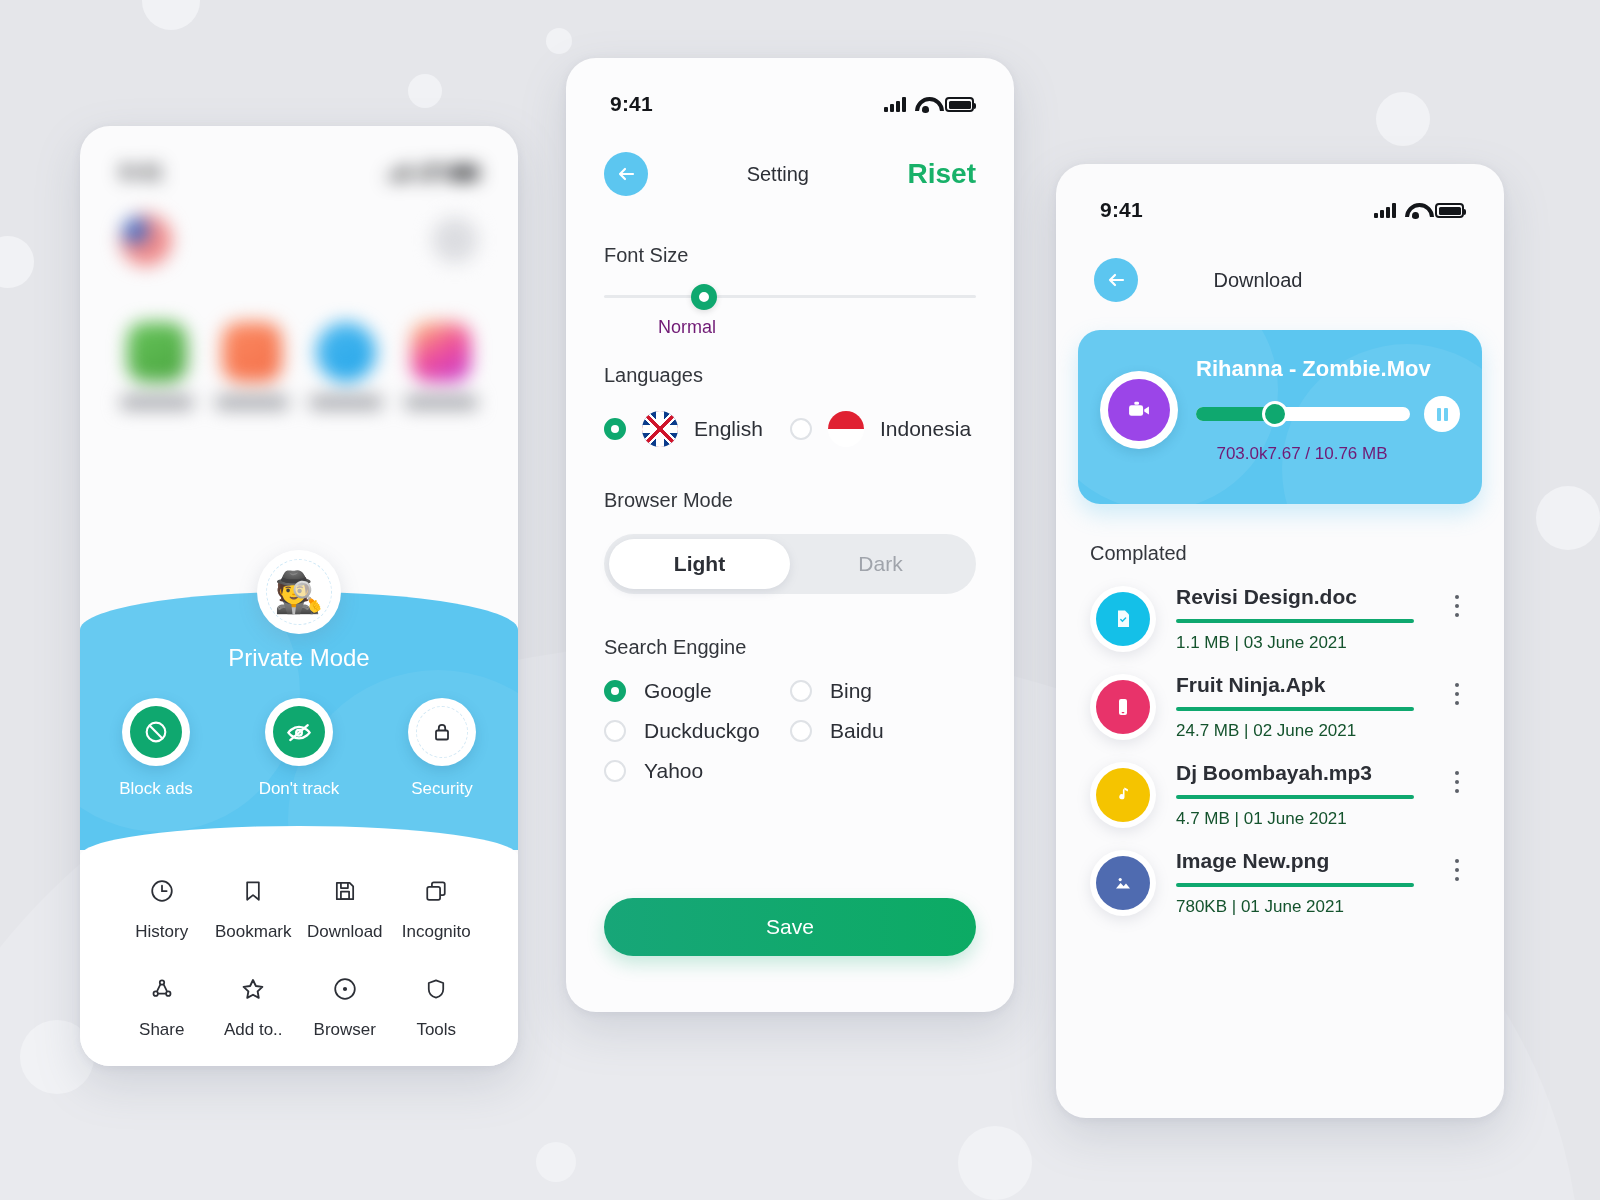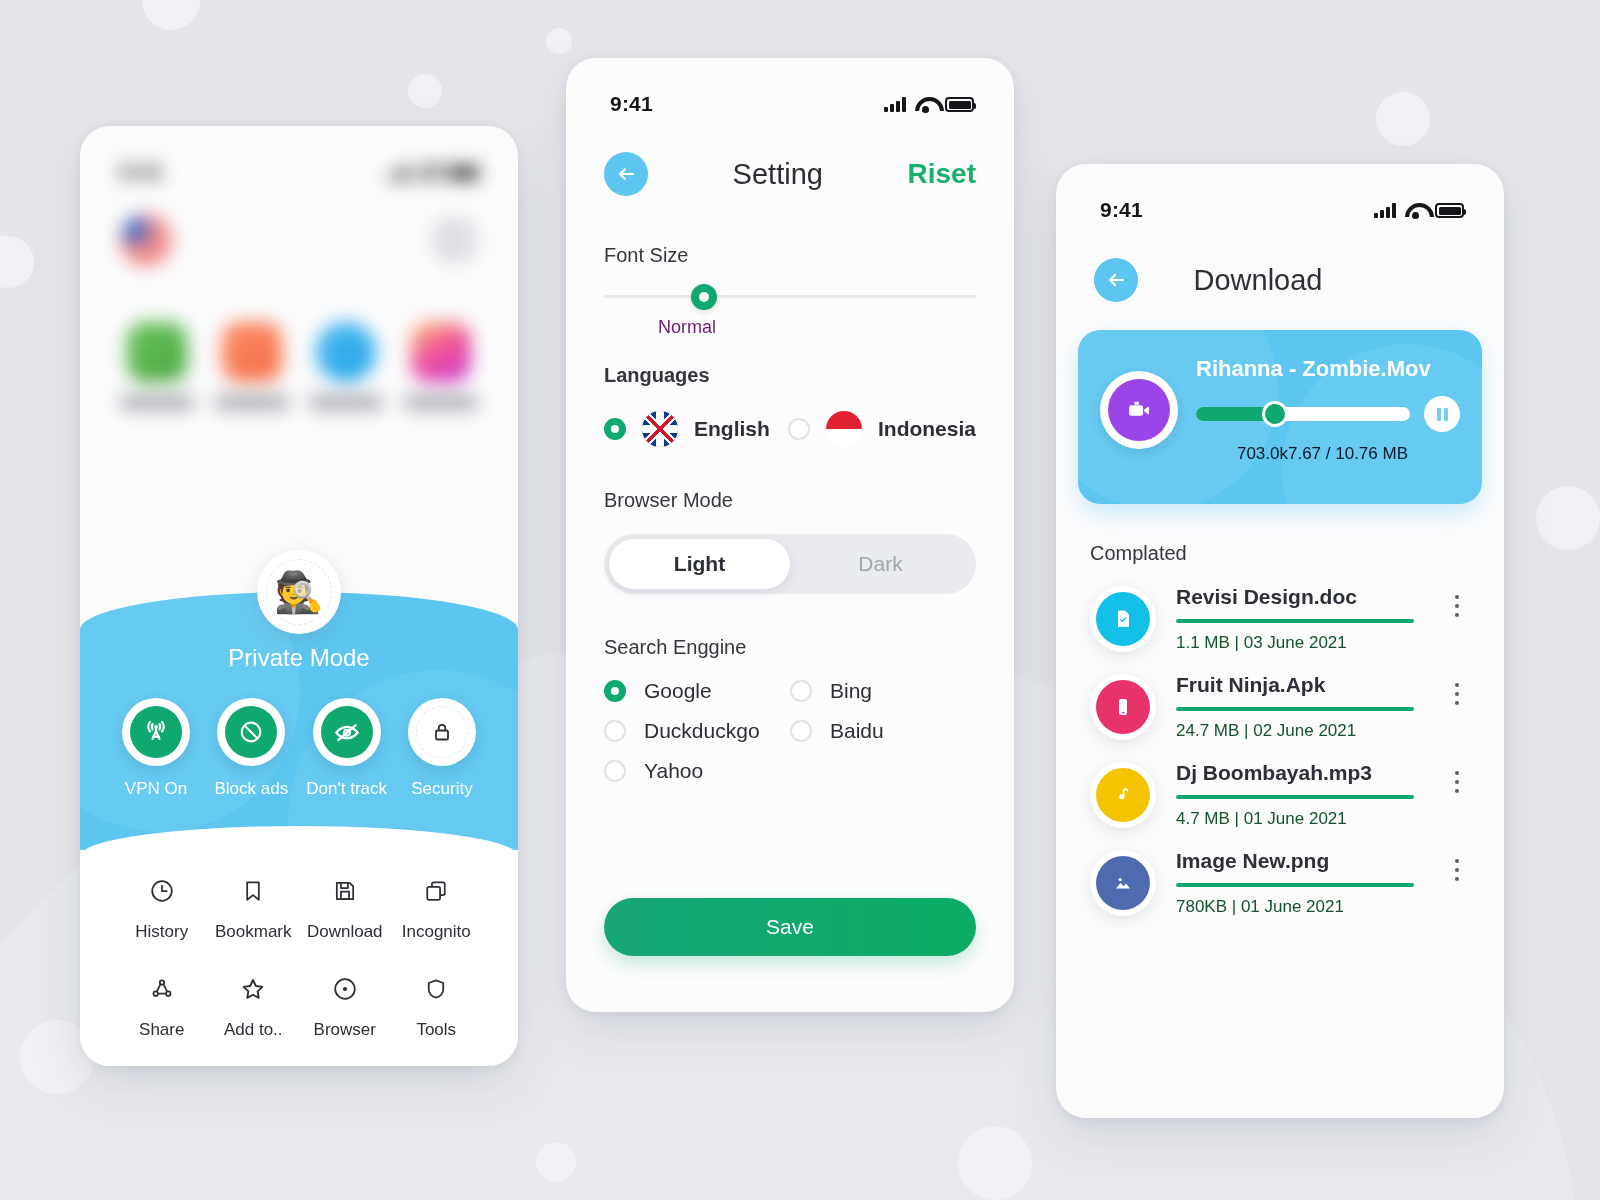--- a/index.html
+++ b/index.html
@@ -114,21 +114,21 @@
   .menu-ic { height: 34px; display:flex; align-items:center; justify-content:center;}
   .menu-lbl { font-size: 17px; color:#2c2f36; margin-top: 14px; }
 
   
   .nav {
     display:flex; align-items:center; justify-content:space-between;
     padding: 36px 38px 0;
   }
   .back-btn { width: 44px; height:44px; border-radius:50%; background:#5cc6f0;
     display:flex; align-items:center; justify-content:center; }
-  .nav-title { font-size: 29px; color:#2c2f36; }
+  .nav-title { font-size: 20px; color:#2c2f36; }
   .nav-action { font-size: 28px; color:#18b169; font-weight:bold; }
   .sec-label { font-size: 20px; color:#33363c; padding: 0 38px; }
   .slider-wrap { padding: 28px 38px 0; position:relative; }
   .slider-track { height: 3px; background:#e7e9ec; border-radius:2px; position:relative;}
   .slider-thumb {
     position:absolute; top:50%; left: 27%; transform: translate(-50%,-50%);
     width: 26px; height:26px; border-radius:50%; background:#fff;
     border: 8px solid #0fa86f; box-shadow: 0 2px 6px rgba(0,0,0,.12);
   }
   .slider-val { position:absolute; left:27%; transform: translateX(-50%); top: 50px; font-size: 18px; color:#701a75;}
@@ -184,21 +184,21 @@
   .dl-icon-big{width: 78px;height:78px;border-radius:50%;background:#fff;flex:none;
     display:flex;align-items:center;justify-content:center;box-shadow:0 4px 12px rgba(20,80,120,.16);}
   .dl-icon-big i{width:62px;height:62px;border-radius:50%;background:#9b45e8;display:flex;align-items:center;justify-content:center;}
   .dl-name{color:#fff;font-size: 22px;font-weight:bold;}
   .dl-prog-row{display:flex;align-items:center;gap:14px;margin-top: 14px;}
   .dl-track{flex:1;height:14px;border-radius:8px;background:#fff;position:relative;}
   .dl-fill{position:absolute;left:0;top:0;bottom:0;width:37%;border-radius:8px;background:#0fa86f;}
   .dl-knob{position:absolute;left:37%;top:50%;transform:translate(-50%,-50%);width:26px;height:26px;border-radius:50%;background:#0fa86f;border:3px solid #fff;}
   .dl-pause{width:36px;height:36px;border-radius:50%;background:#fff;flex:none;display:flex;align-items:center;justify-content:center;gap:3px;}
   .dl-pause b{display:block;width:4px;height:13px;background:#6fd0f4;border-radius:1px;}
-  .dl-meta{display:flex;justify-content:flex-end;color:#0f172a;font-size:17px;margin-top:12px;padding-right:52px;}
+  .dl-meta{display:flex;justify-content:center;color:#701a75;font-size:17px;margin-top:12px;padding-right:52px;}
   .completed-label{font-size:20px;color:#33363c;padding: 38px 34px 0;}
   .file-row{display:flex;align-items:center;gap:20px;padding: 20px 34px 0;}
   .file-ic{width:66px;height:66px;border-radius:50%;background:#fff;flex:none;
     display:flex;align-items:center;justify-content:center;box-shadow:0 4px 14px rgba(120,130,150,.18);}
   .file-ic i{width:54px;height:54px;border-radius:50%;display:flex;align-items:center;justify-content:center;}
   .file-main{flex:1;}
   .file-name{font-size:21px;font-weight:bold;color:#2c2f36;}
   .file-bar{height:4px;border-radius:3px;background:#0fa86f;margin: 10px 0 10px; width: 96%;}
   .file-sub{font-size:17px;color:#14532d;}
   .kebab{width:26px;display:flex;flex-direction:column;align-items:center;gap:5px;flex:none;padding-bottom:26px;}
@@ -264,38 +264,20 @@
   </div>
 
   <div class="incognito-badge">
     <div class="ring">🕵️</div>
   </div>
 
   <div class="private-panel">
     <div class="private-title">Private Mode</div>
     <div class="priv-row">
 
-      <div class="priv-item">
-        <div class="priv-circle">
-            <div class="priv-inner">
-          <svg width="28" height="28" viewBox="0 0 24 24" fill="none" stroke="#fff" stroke-width="1.8" stroke-linecap="round">
-            <path d="M12 9v2"></path>
-                <path d="M12 11l-3 7"></path>
-                <path d="M12 11l3 7"></path>
-                <path d="M9.5 16h5"></path>
-            <circle cx="12" cy="7.5" r="1.6" fill="#fff" stroke="none"></circle>
-            <path d="M9.1 5.3a4 4 0 000 4.4"></path>
-                <path d="M14.9 5.3a4 4 0 010 4.4"></path>
-            <path d="M6.9 3.4a6.8 6.8 0 000 8.2"></path>
-                <path d="M17.1 3.4a6.8 6.8 0 010 8.2"></path>
-          </svg>
-            </div>
-          </div>
-        <div class="priv-lbl">VPN On</div>
-      </div>
 
       <div class="priv-item">
         <div class="priv-circle">
             <div class="priv-inner">
           <svg width="28" height="28" viewBox="0 0 24 24" fill="none" stroke="#fff" stroke-width="1.8">
             <circle cx="12" cy="12" r="8"></circle>
                 <path d="M6.3 6.3l11.4 11.4"></path>
           </svg>
             </div>
           </div>
@@ -449,21 +431,21 @@
   <div style="margin-top:48px;">
     <div class="sec-label">Font Size</div>
     <div class="slider-wrap">
       <div class="slider-track">
         <div class="slider-thumb"></div>
       </div>
       <div class="slider-val">Normal</div>
     </div>
   </div>
 
-  <div style="margin-top:66px;font-weight:bold;">
+  <div style="margin-top:66px;">
     <div class="sec-label">Languages</div>
     <div class="lang-row">
       <div class="lang">
         <span class="radio on"></span>
         <span class="flag uk"></span>
         <span class="lang-name">English</span>
       </div>
       <div class="lang">
         <span class="radio"></span>
         <span class="flag id"></span>

